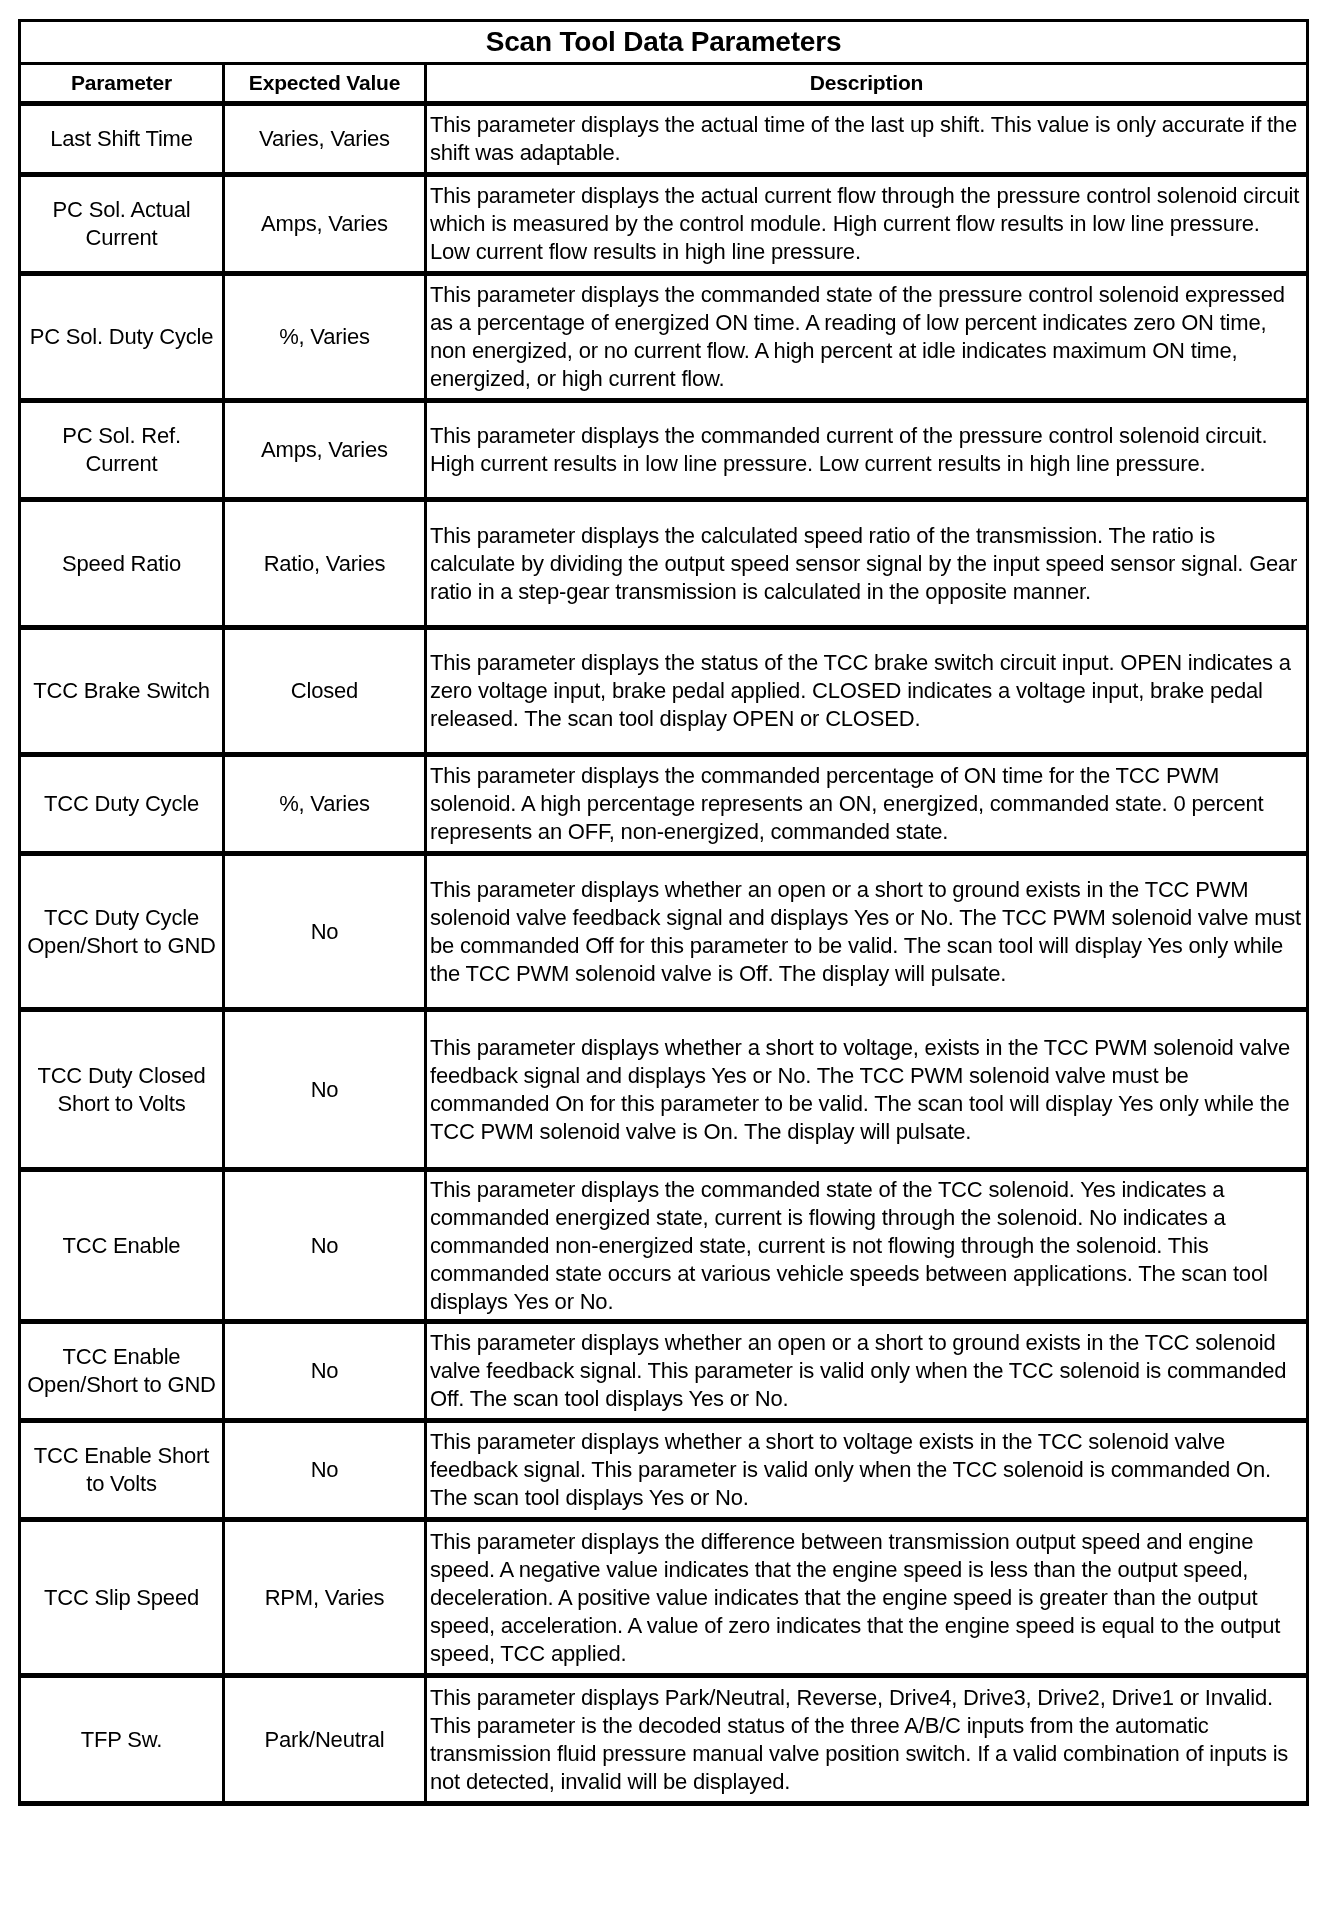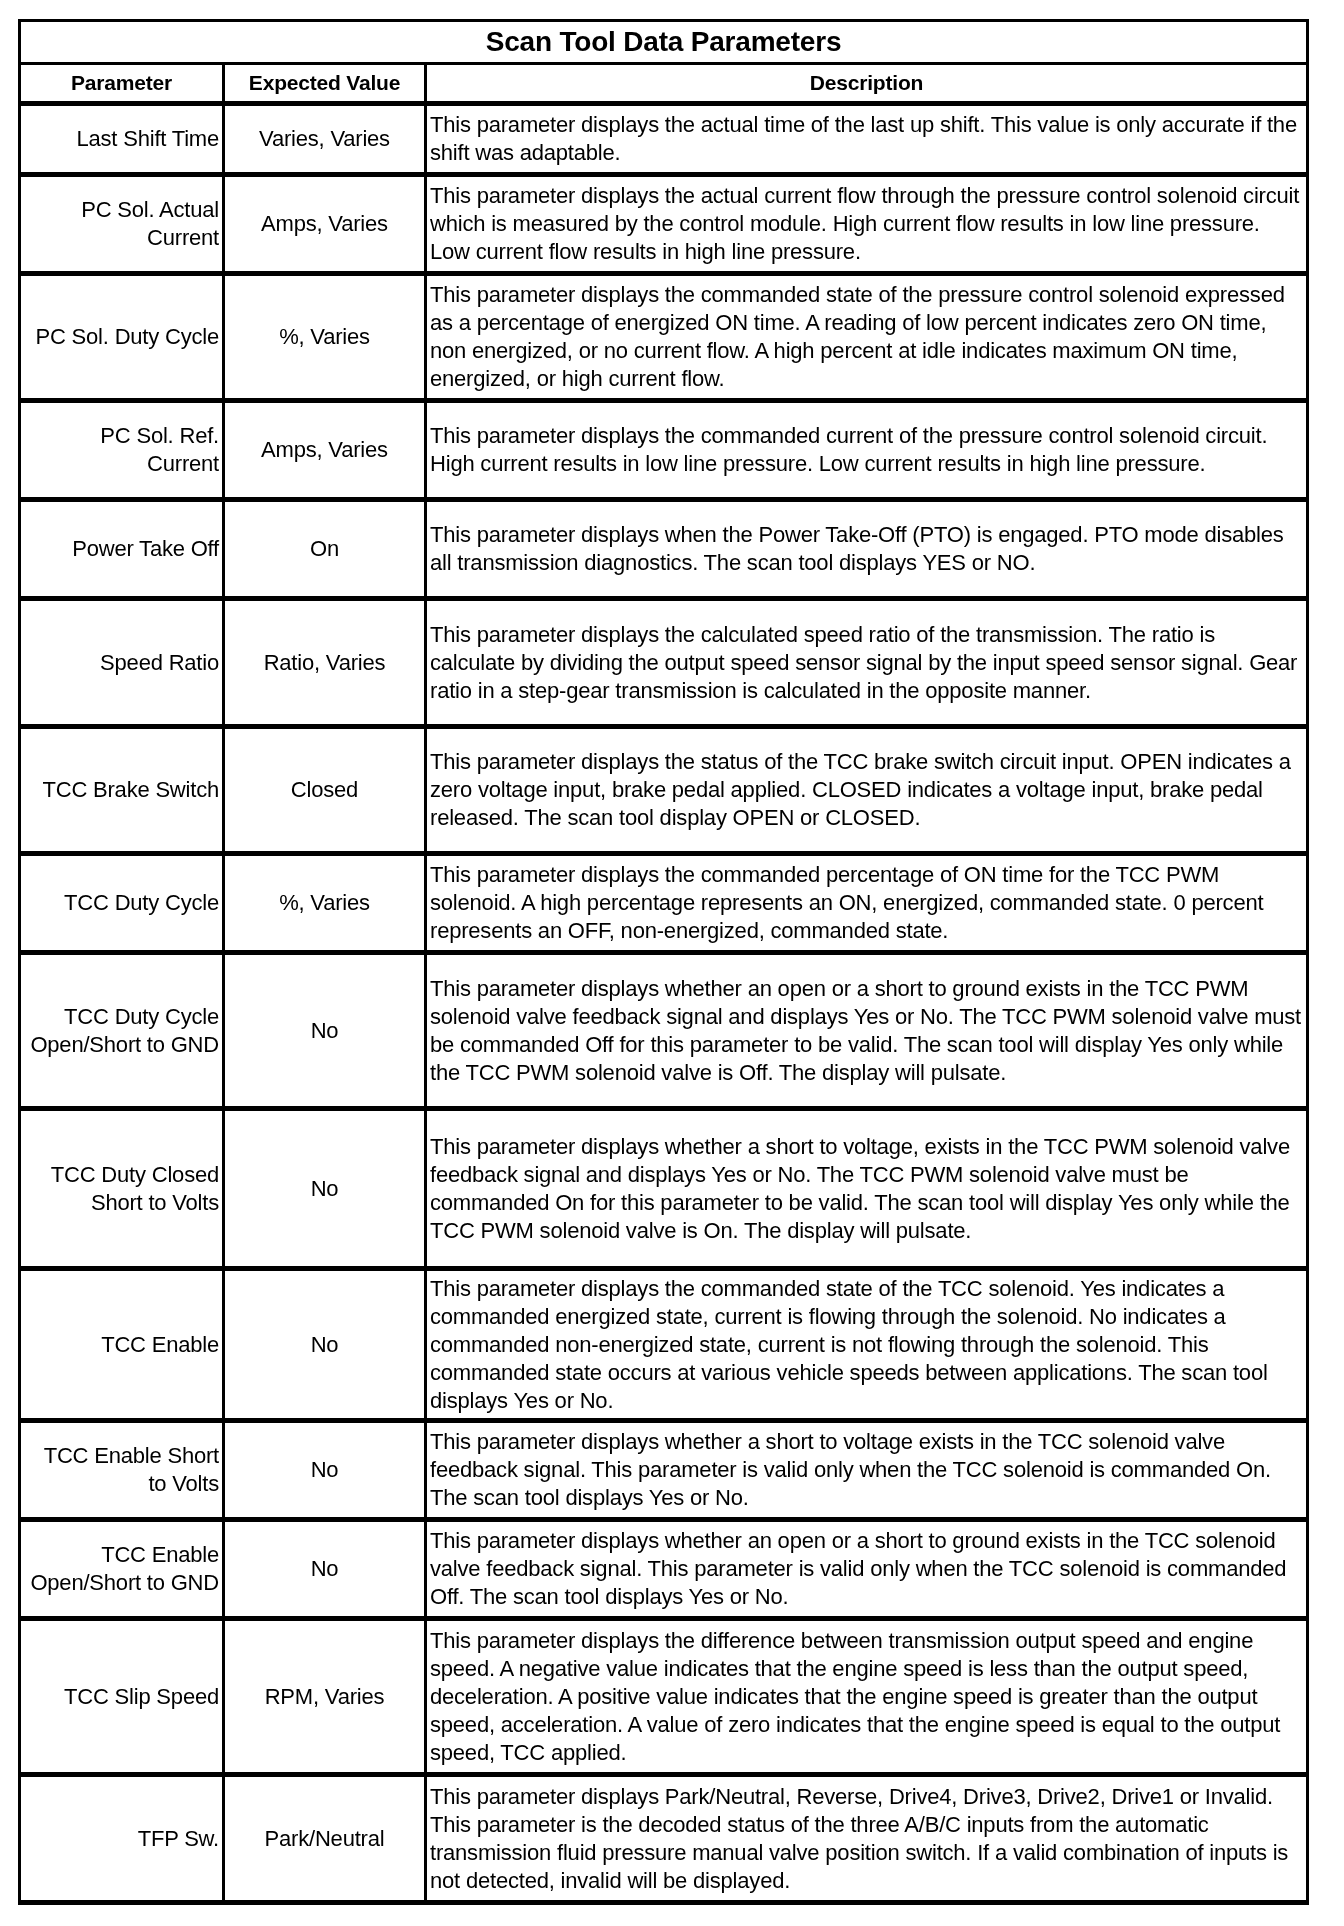--- a/index.html
+++ b/index.html
@@ -16,21 +16,21 @@
   table.scan td, table.scan th {
     border-left: 3px solid #000; border-right: 3px solid #000;
     padding: 0 3px; vertical-align: middle;
     font-size: 22px; line-height: 28px; letter-spacing: -0.2px;
   }
   tr.title-row td { height: 40px; text-align: center; font-weight: bold; font-size: 28px;
                     border-bottom: 3px solid #000; }
   tr.head-row th { height: 36px; text-align: center; font-weight: bold; font-size: 21px;
                    border-bottom: 5px solid #000; }
   tr.data-row td { border-bottom: 5px solid #000; }
-  td.param { text-align: right; margin-left: 43px; }
+  td.param { text-align: center; margin-left: 43px; }
   td.val { text-align: center; }
   td.desc { text-align: left; padding-left: 4px; padding-right: 2px; }
 </style>
 </head>
 <body>
 
 <table class="scan">
   <colgroup>
       <col class="c1">
       <col class="c2">
@@ -61,25 +61,20 @@
         <td class="param" style="height: 122px;">PC Sol. Duty Cycle</td>
         <td class="val" style="height: 122px;">%, Varies</td>
         <td class="desc" style="height: 122px;">This parameter displays the commanded state of the pressure control solenoid expressed as a percentage of energized ON time. A reading of  low percent indicates zero ON time, non energized, or no current flow. A high percent at idle indicates maximum ON time, energized, or high current flow.</td>
       </tr>
       <tr class="data-row">
         <td class="param" style="height: 94px;">PC Sol. Ref. Current</td>
         <td class="val" style="height: 94px;">Amps, Varies</td>
         <td class="desc" style="height: 94px;">This parameter displays the commanded current of the pressure control solenoid circuit. High current results in low line pressure. Low current results in high line pressure.</td>
       </tr>
       <tr class="data-row">
-        <td class="param" style="height: 94px;">Power Take Off</td>
-        <td class="val" style="height: 94px;">On</td>
-        <td class="desc" style="height: 94px;">This parameter displays when the Power Take-Off (PTO) is engaged. PTO mode disables all transmission diagnostics. The scan tool displays YES or NO.</td>
-      </tr>
-      <tr class="data-row">
         <td class="param" style="height: 123px;">Speed Ratio</td>
         <td class="val" style="height: 123px;">Ratio, Varies</td>
         <td class="desc" style="height: 123px;">This parameter displays the calculated speed ratio of the transmission. The ratio is calculate by dividing the output speed sensor signal by the input speed sensor signal. Gear ratio in a step-gear transmission is calculated in the opposite manner.</td>
       </tr>
       <tr class="data-row">
         <td class="param" style="height: 122px;">TCC Brake Switch</td>
         <td class="val" style="height: 122px;">Closed</td>
         <td class="desc" style="height: 122px;">This parameter displays the status of the TCC brake switch circuit input. OPEN indicates a zero voltage input, brake pedal applied. CLOSED indicates a voltage input, brake pedal released. The scan tool display OPEN or CLOSED.</td>
       </tr>
       <tr class="data-row">
@@ -96,28 +91,28 @@
         <td class="param" style="height: 155px;">TCC Duty Closed Short to Volts</td>
         <td class="val" style="height: 155px;">No</td>
         <td class="desc" style="height: 155px;">This parameter displays whether a short to voltage, exists in the TCC PWM solenoid valve feedback signal and displays Yes or No. The TCC PWM solenoid valve must be commanded On for this parameter to be valid. The scan tool will display Yes only while the TCC PWM solenoid valve is On. The display will pulsate.</td>
       </tr>
       <tr class="data-row">
         <td class="param" style="height: 147px;">TCC Enable</td>
         <td class="val" style="height: 147px;">No</td>
         <td class="desc" style="height: 147px;">This parameter displays the commanded state of the TCC solenoid. Yes indicates a commanded energized state, current is flowing through the solenoid. No indicates a commanded non-energized state, current is not flowing through the solenoid. This commanded state occurs at various vehicle speeds between applications. The scan tool displays Yes or No.</td>
       </tr>
       <tr class="data-row">
+        <td class="param" style="height: 94px;">TCC Enable Open/Short to GND</td>
+        <td class="val" style="height: 94px;">No</td>
+        <td class="desc" style="height: 94px;">This parameter displays whether an open or a short to ground exists in the TCC solenoid valve feedback signal. This parameter is valid only when the TCC solenoid is commanded Off. The scan tool displays Yes or No.</td>
+      </tr>
+      <tr class="data-row">
         <td class="param" style="height: 94px;">TCC Enable Short to Volts</td>
         <td class="val" style="height: 94px;">No</td>
         <td class="desc" style="height: 94px;">This parameter displays whether a short to voltage exists in the TCC solenoid valve feedback signal. This parameter is valid only when the TCC solenoid is commanded On. The scan tool displays Yes or No.</td>
-      </tr>
-      <tr class="data-row">
-        <td class="param" style="height: 94px;">TCC Enable Open/Short to GND</td>
-        <td class="val" style="height: 94px;">No</td>
-        <td class="desc" style="height: 94px;">This parameter displays whether an open or a short to ground exists in the TCC solenoid valve feedback signal. This parameter is valid only when the TCC solenoid is commanded Off. The scan tool displays Yes or No.</td>
       </tr>
       <tr class="data-row">
         <td class="param" style="height: 151px;">TCC Slip Speed</td>
         <td class="val" style="height: 151px;">RPM, Varies</td>
         <td class="desc" style="height: 151px;">This parameter displays the difference between transmission output speed and engine speed. A negative value indicates that the engine speed is less than the output speed, deceleration. A positive value indicates that the engine speed is greater than the output speed, acceleration. A value of zero indicates that the engine speed is equal to the output speed, TCC applied.</td>
       </tr>
       <tr class="data-row">
         <td class="param" style="height: 123px;">TFP Sw.</td>
         <td class="val" style="height: 123px;">Park/Neutral</td>
         <td class="desc" style="height: 123px;">This parameter displays Park/Neutral, Reverse, Drive4, Drive3, Drive2, Drive1 or Invalid. This parameter is the decoded status of the three A/B/C inputs from the automatic transmission fluid pressure manual valve position switch. If a valid combination of inputs is not detected, invalid will be displayed.</td>

